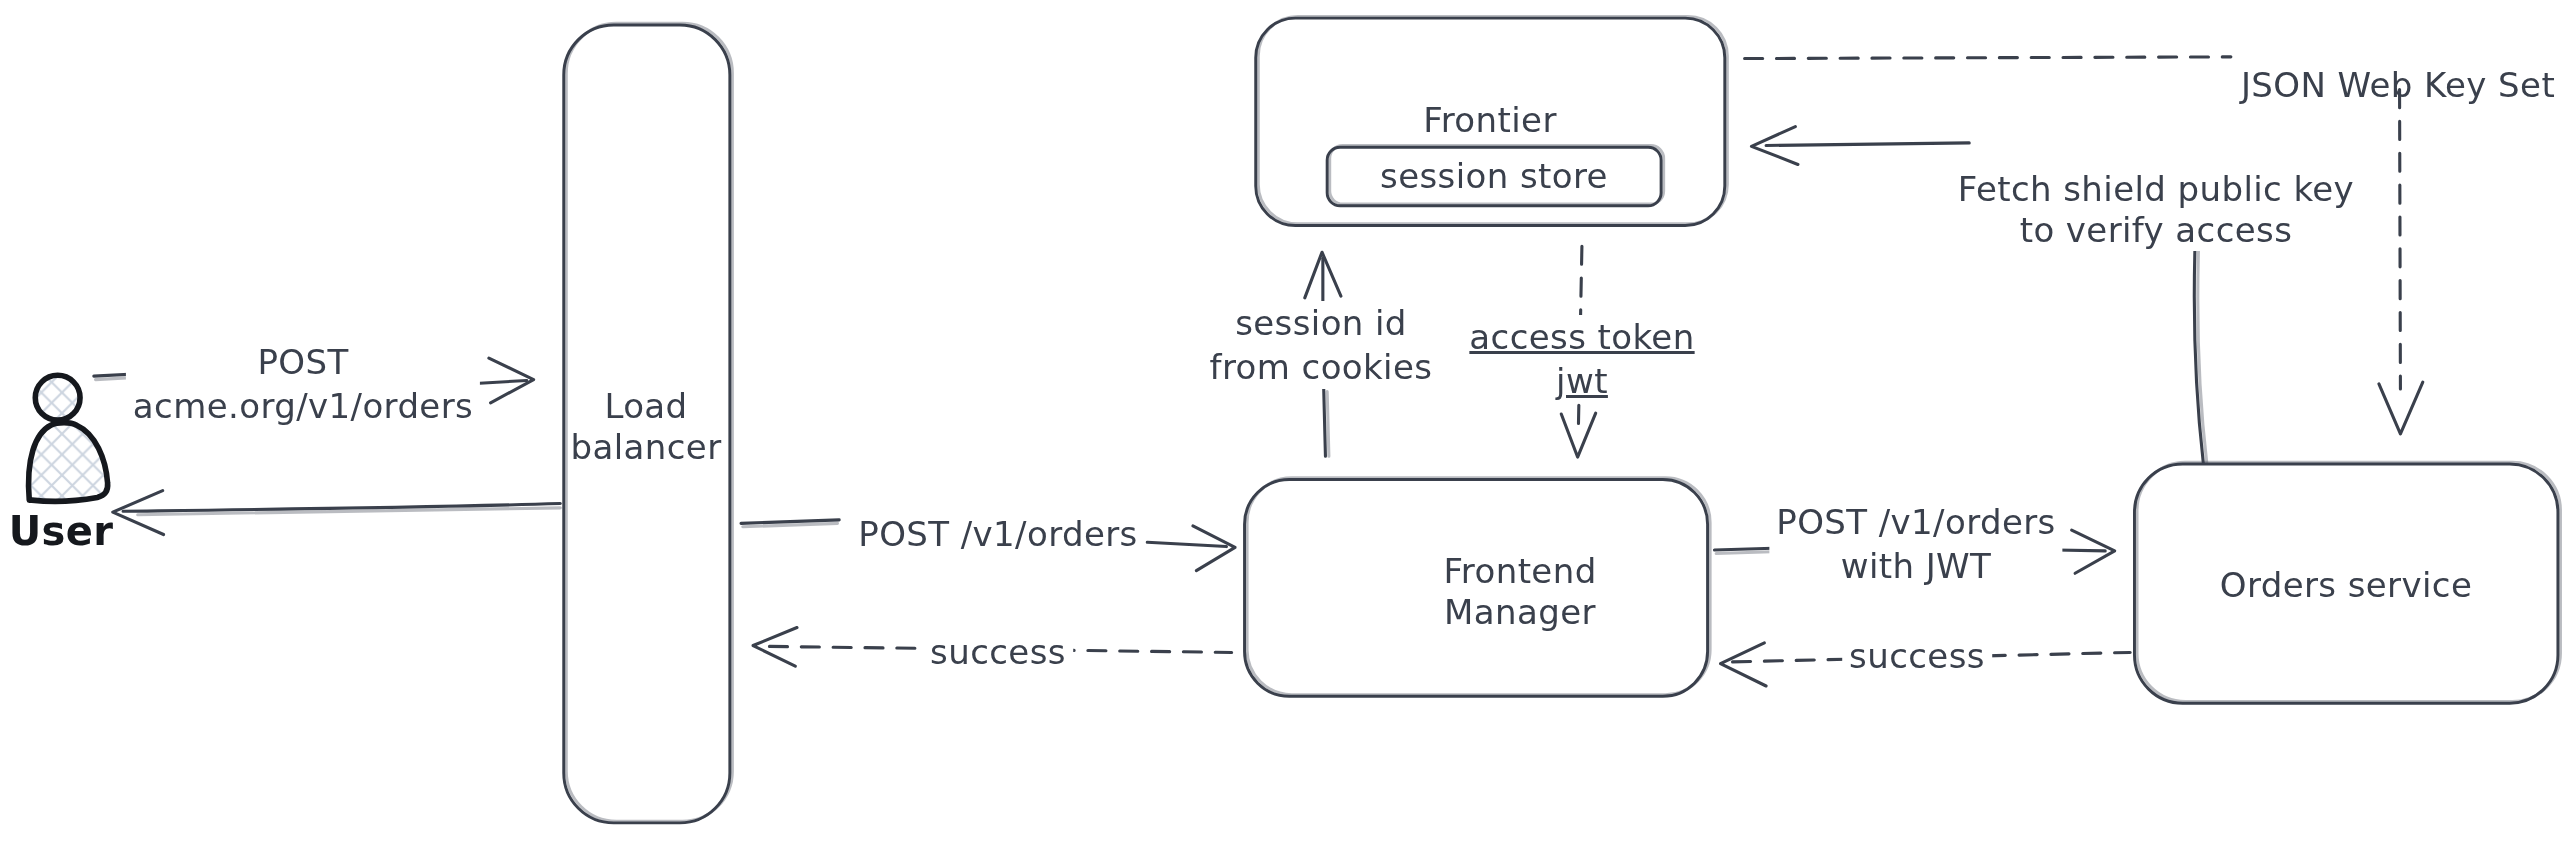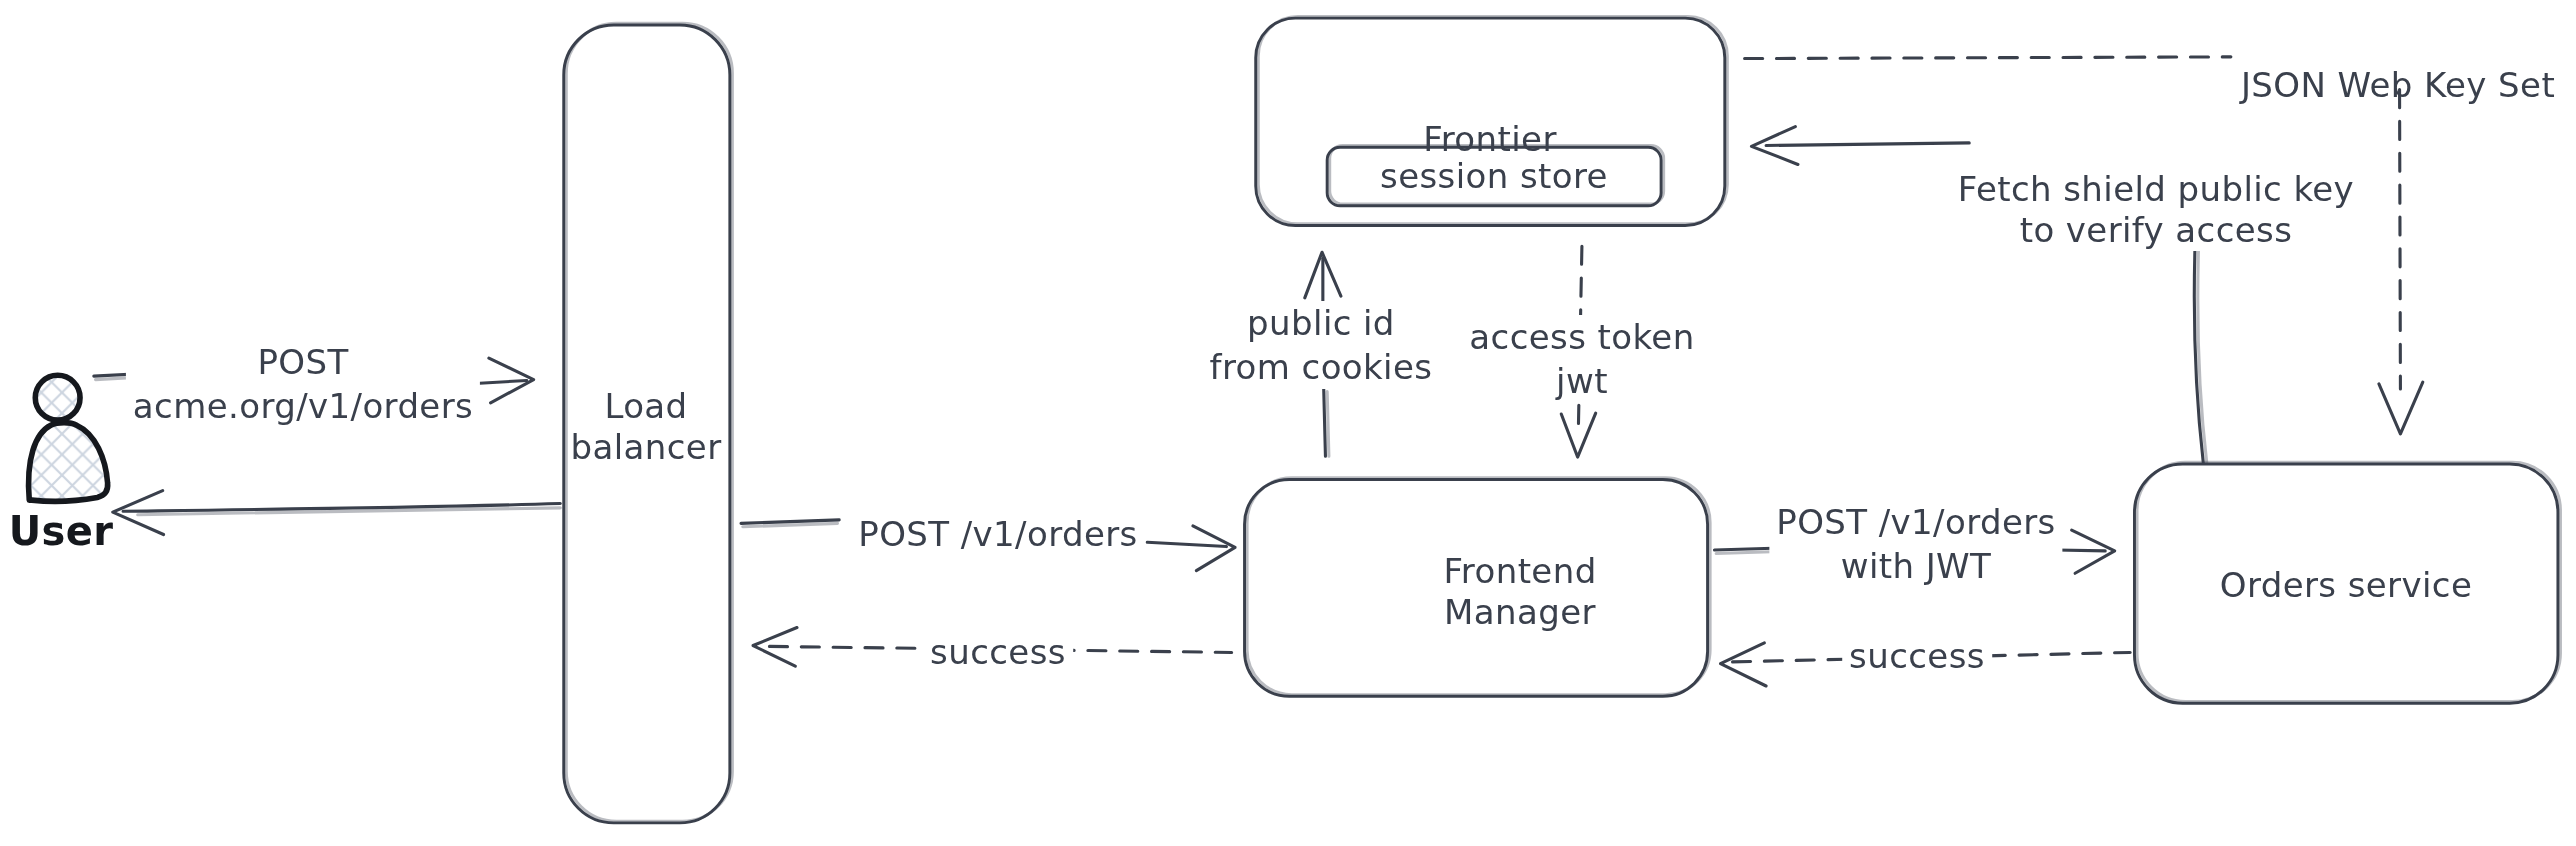--- a/index.html
+++ b/index.html
@@ -162,21 +162,21 @@
       <path class="actor-shape" d="M34 581 C 30 533 41 503 59 494 C 67 490 82 490 89 494 C 111 504 123 533 125 561 C 126 571 121 576 113 578 C 85 583 55 583 37 581 Z"></path>
       <circle class="actor-shape" cx="67" cy="462" r="26"></circle>
     </g>
   </svg>
 
   <div class="lbl node-lbl" style="left:646px; top:427px;">
     <div>Load</div>
     <div>balancer</div>
   </div>
 
-  <div class="lbl node-lbl" style="left:1490px; top:120px;margin-top:19px;">Frontier</div>
+  <div class="lbl node-lbl" style="left:1490px; top:120px;">Frontier</div>
 
   <div class="lbl node-lbl" style="left:1494px; top:176px;">session store</div>
 
   <div class="lbl node-lbl" style="left:1476px; top:592px;margin-left:44px;">
     <div>Frontend</div>
     <div>Manager</div>
   </div>
 
   <div class="lbl node-lbl" style="left:2346px; top:585px;text-align:right;">Orders service</div>
 
@@ -194,25 +194,25 @@
   <div class="lbl on-line" style="left:998px; top:652px;">success</div>
 
   <div class="lbl on-line" style="left:1916px; top:544px;">
     <div>POST /v1/orders</div>
     <div>with JWT</div>
   </div>
 
   <div class="lbl on-line" style="left:1917px; top:656px;">success</div>
 
   <div class="lbl on-line" style="left:1321px; top:345px;">
-    <div>public id</div>
+    <div>session id</div>
     <div>from cookies</div>
   </div>
 
-  <div class="lbl on-line" style="left:1582px; top:359px;">
+  <div class="lbl on-line" style="left:1582px; top:359px;text-decoration:underline;">
     <div>access token</div>
     <div>jwt</div>
   </div>
 
   <div class="lbl on-line" style="left:2156px; top:170px; line-height:41px;margin-top:40px;">
     <div>Fetch shield public key</div>
     <div>to verify access</div>
   </div>
 
   <div class="lbl" style="left:2398px; top:57px;margin-top:28px;">JSON Web Key Set</div>

